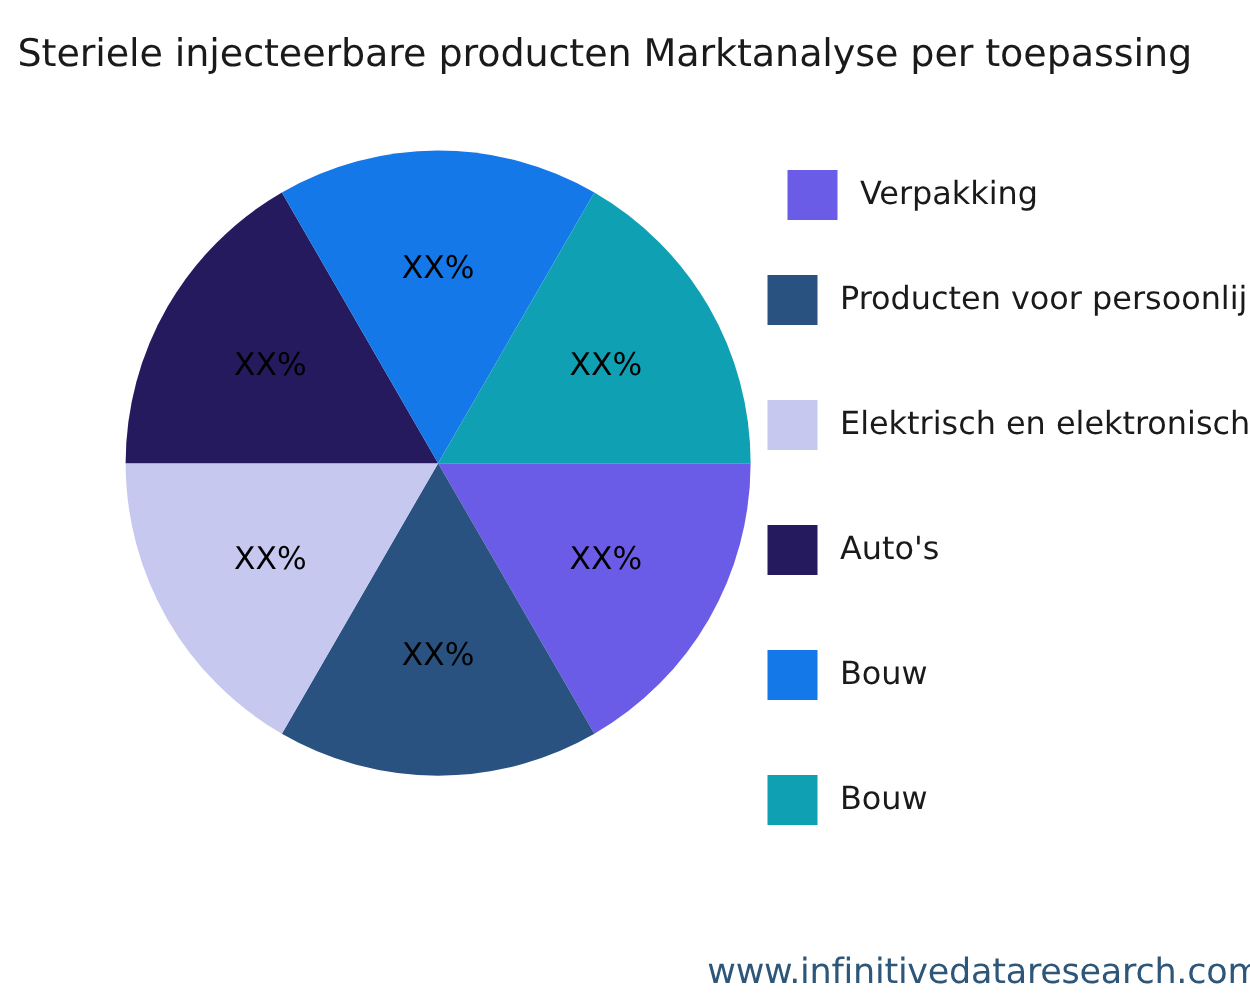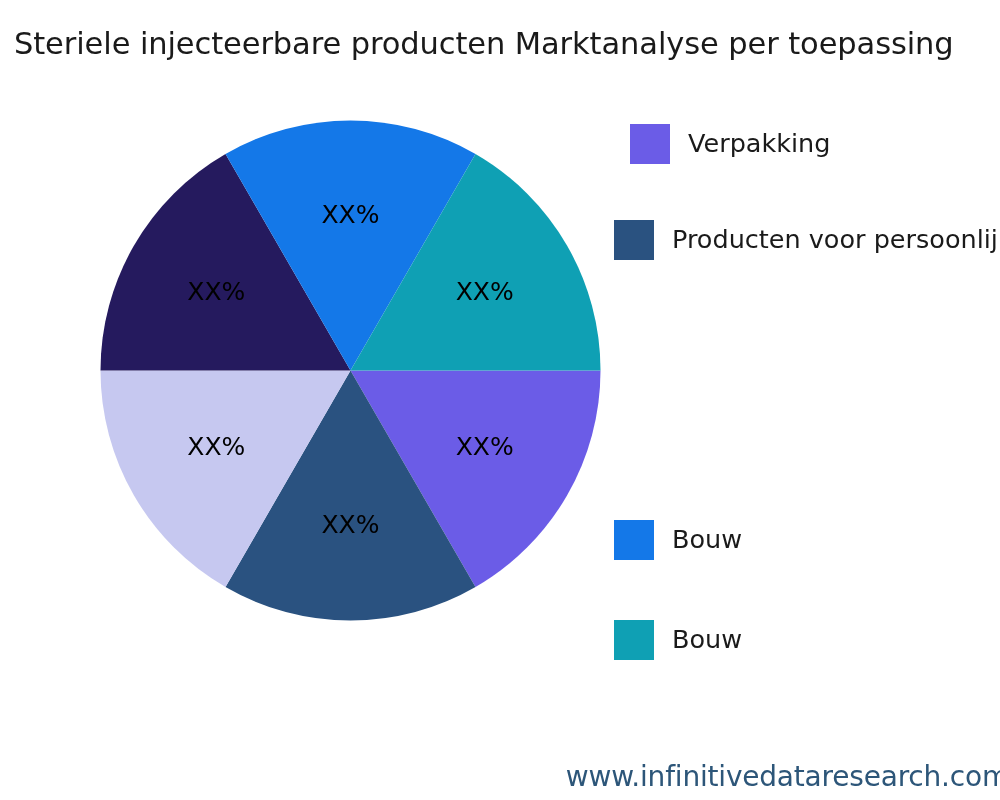--- a/index.html
+++ b/index.html
@@ -109,27 +109,35 @@
         <text x="250.5" y="405.5" class="slice-label">XX%</text>
         <text x="116.3" y="328.0" class="slice-label">XX%</text>
         <text x="116.3" y="173.0" class="slice-label">XX%</text>
         <text x="250.5" y="95.5" class="slice-label">XX%</text>
         <text x="384.7" y="173.0" class="slice-label">XX%</text>
       </g>
   </svg>
 </div>
 
 <div id="legend">
-    <div class="legend-row" style="top: 4px; padding-left: 16px;">
+    <div class="legend-row" style="top: 16px; padding-left: 16px;">
       <span class="legend-swatch" style="background: rgb(107, 92, 231);"></span>
       <span class="legend-label">Verpakking</span>
     </div>
     <div class="legend-row" style="top: 100px;">
       <span class="legend-swatch" style="background: rgb(42, 82, 128);"></span>
       <span class="legend-label">Producten voor persoonlijke verzorging</span>
+    </div>
+    <div class="legend-row" style="top: 200px;">
+      <span class="legend-swatch" style="background: rgb(198, 200, 240);"></span>
+      <span class="legend-label">Elektrisch en elektronisch</span>
+    </div>
+    <div class="legend-row" style="top: 300px;">
+      <span class="legend-swatch" style="background: rgb(37, 26, 94);"></span>
+      <span class="legend-label">Auto's</span>
     </div>
     <div class="legend-row" style="top: 400px;">
       <span class="legend-swatch" style="background: rgb(20, 120, 232);"></span>
       <span class="legend-label">Bouw</span>
     </div>
     <div class="legend-row" style="top: 500px;">
       <span class="legend-swatch" style="background: rgb(15, 160, 180);"></span>
       <span class="legend-label">Bouw</span>
     </div>
   </div>

